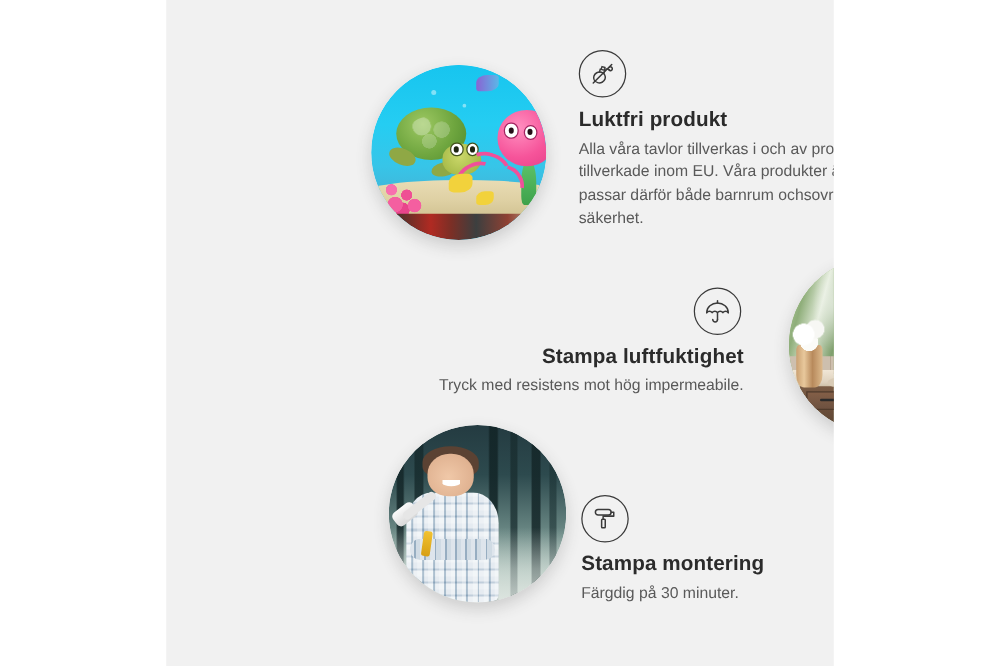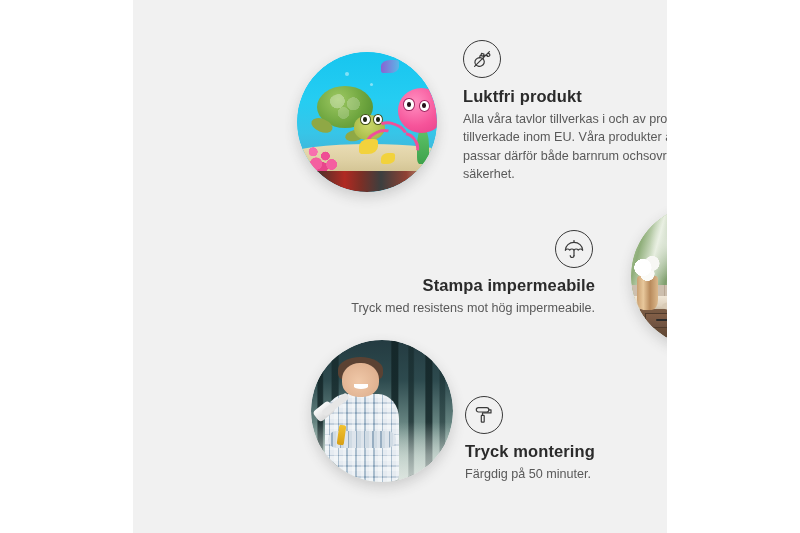--- a/index.html
+++ b/index.html
@@ -428,30 +428,30 @@
     <div class="feature" id="feature-waterproof">
       <div class="feature-icon">
         <svg width="24" height="24" viewBox="0 0 24 24" fill="none" stroke="#3a3a3a" stroke-width="1.2" stroke-linecap="round" stroke-linejoin="round">
           <path d="M3.4 13.1c0-4.3 3.9-7.7 8.6-7.7s8.6 3.4 8.6 7.7"></path>
           <path d="M3.4 13.1c1.1-1.5 3.3-1.5 4.3 0 1.1-1.5 3.3-1.5 4.3 0 1.1-1.5 3.3-1.5 4.3 0 1.1-1.5 3.3-1.5 4.3 0"></path>
           <line x1="12" y1="13.1" x2="12" y2="18.6"></line>
           <path d="M12 18.6c0 1.1-0.9 1.9-1.9 1.9s-1.9-0.8-1.9-1.9"></path>
           <line x1="12" y1="5.4" x2="12" y2="3.6"></line>
         </svg>
       </div>
-      <div class="feature-title">Stampa impermeabile</div>
+      <div class="feature-title">Stampa luftfuktighet</div>
       <div class="feature-body">Tryck med resistens mot hög impermeabile.</div>
     </div>
 
     <div class="feature" id="feature-assembly">
       <div class="feature-icon">
         <svg width="24" height="24" viewBox="0 0 24 24" fill="none" stroke="#3a3a3a" stroke-width="1.2" stroke-linecap="round" stroke-linejoin="round">
           <rect x="4.3" y="4.6" width="12.6" height="4.4" rx="2.2"></rect>
           <path d="M16.9 6.8h2.1v3.1h-8.5v2.4"></path>
           <rect x="9.3" y="12.3" width="2.9" height="6.9" rx="0.6"></rect>
         </svg>
       </div>
-      <div class="feature-title">Tryck montering</div>
-      <div class="feature-body">Färgdig på 50 minuter.</div>
+      <div class="feature-title">Stampa montering</div>
+      <div class="feature-body">Färgdig på 30 minuter.</div>
     </div>
 
   </div>
 </div>
 
 </body></html>

